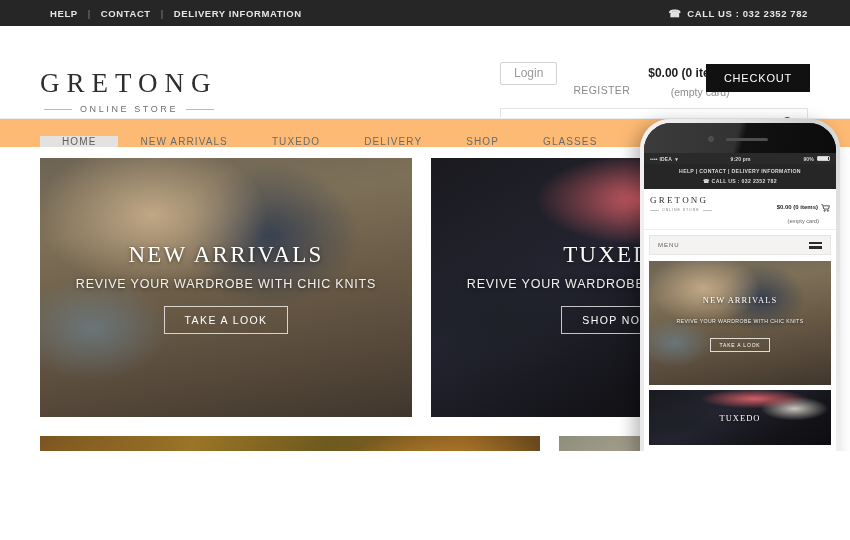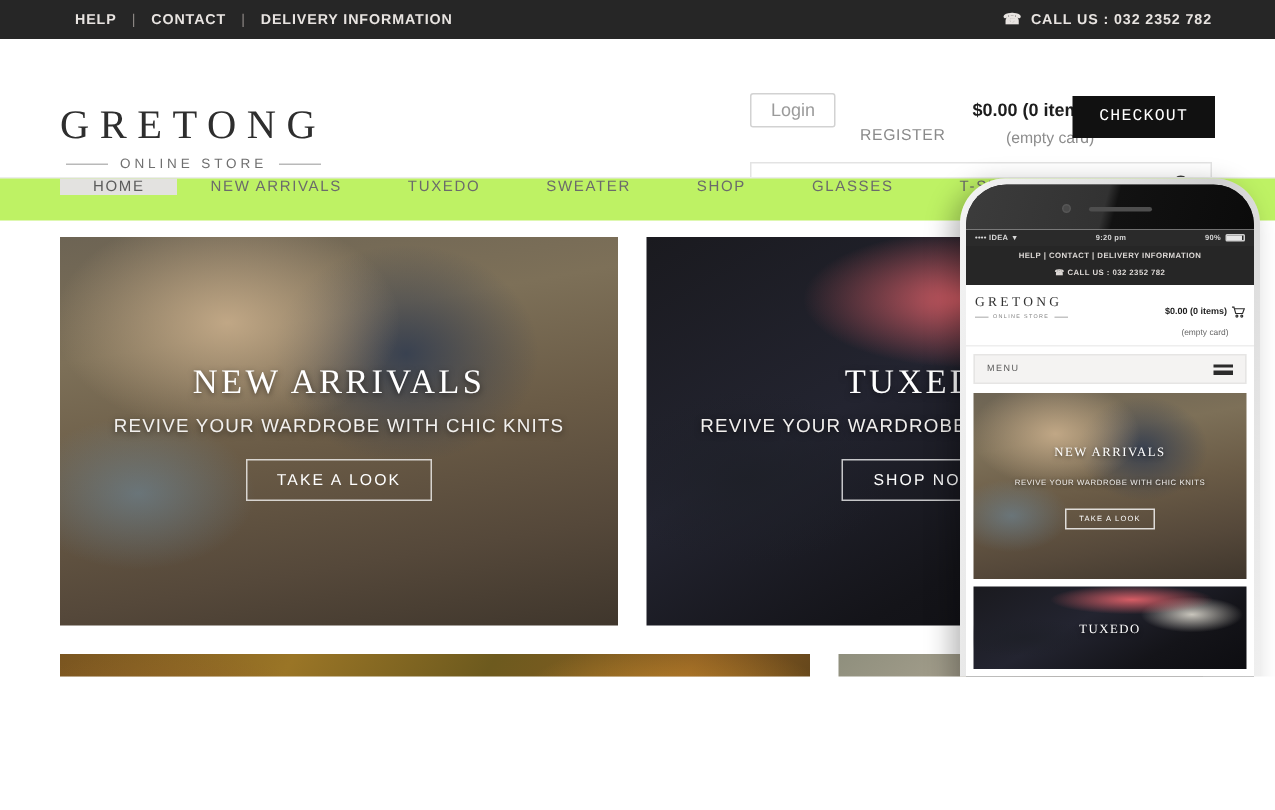--- a/index.html
+++ b/index.html
@@ -58,40 +58,40 @@
   }
   .cart-wrap { margin-left: 18px; margin-top: 3px; text-align: center; }
   .cart-line { display: flex; align-items: center; gap: 6px; }
   .cart-total { font-size: 12px; font-weight: bold; color: #1d1d1d; }
   .cart-icon { font-size: 13px; color: #3a3a3a; }
   .cart-empty { font-size: 10.5px; color: #8d8d8d; margin-top: 5px; }
   .checkout-btn {
     position: absolute; right: 0px; top: 2px;
     background: #111; color: #fff; border: none;
     font-size: 11px; letter-spacing: .8px; padding: 8px 18px;
-    cursor: pointer; font-family: Liberation Mono, monospace;
+    cursor: pointer; font-family: Liberation Sans, sans-serif;
   }
 
   .searchbar {
     position: absolute; left: 500px; top: 82px;
     width: 308px; height: 31px;
     border: 1px solid #e3e3e3; background: #fff;
     display: flex; align-items: center;
   }
   .searchbar input {
     flex: 1; border: none; outline: none; background: transparent;
     font-size: 11px; color: #8f8f8f; padding-left: 12px;
     font-family: "Liberation Sans", sans-serif;
   }
   .search-icon { margin-right: 11px; display: flex; align-items: center; }
 
   
   .nav {
-    height: 29px; background: #bef264; border-top: 1px solid #ececec;
-    display: flex; align-items: flex-start; padding-left: 40px;
+    height: 29px; background: #fdba74; border-top: 1px solid #ececec;
+    display: flex; align-items: flex-end; padding-left: 40px;
     position: relative; z-index: 2;
   }
   .nav-item {
     display: flex; align-items: center; justify-content: center;
     font-size: 10px; letter-spacing: 1.1px; color: #6b6b6b;
     padding: 0 22px; text-decoration: none; white-space: nowrap;
     min-width: 64px;
   }
   .nav-item.active { background: #e3e2e0; color: #5c5c5c; }
 
@@ -317,21 +317,21 @@
             <path d="M9.7 9.7L14 14"></path>
         </svg>
       </span>
     </div>
   </div>
 
   <div class="nav">
     <a class="nav-item active" href="#">HOME</a>
     <a class="nav-item" href="#">NEW ARRIVALS</a>
     <a class="nav-item" href="#">TUXEDO</a>
-    <a class="nav-item" href="#">SWEATER</a>
+    <a class="nav-item" href="#">DELIVERY</a>
     <a class="nav-item" href="#">SHOP</a>
     <a class="nav-item" href="#">GLASSES</a>
     <a class="nav-item" href="#">T-SHIRT</a>
     <a class="nav-item" href="#">W</a>
   </div>
 
   <div class="banners">
     <div class="row">
 
       <div class="banner banner-a img-knits">

